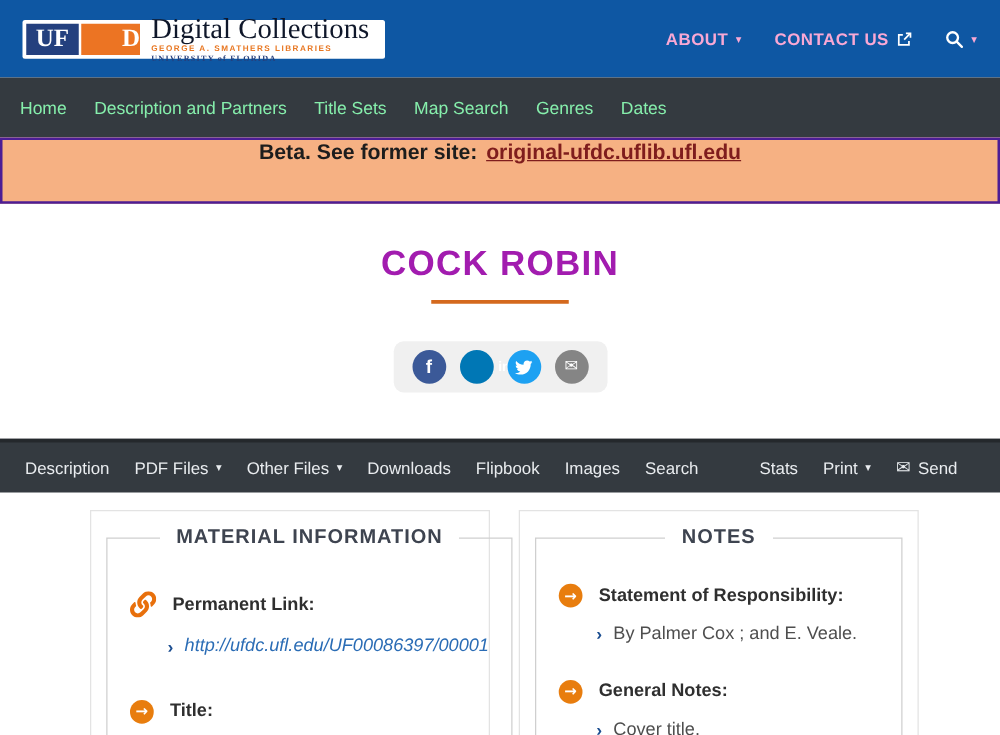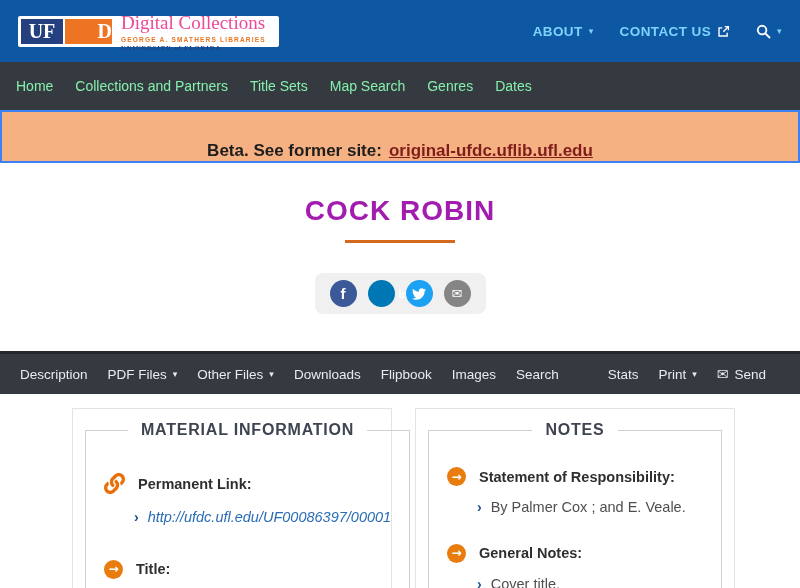--- a/index.html
+++ b/index.html
@@ -14,37 +14,37 @@
   .topbar { height:62px; background:#0E57A3; display:flex; align-items:center;
             justify-content:space-between; padding:0 18px; }
   .logo { background:#fff; border-radius:2px; padding:3px; display:flex; align-items:stretch;
           height:31px; cursor:pointer; }
   .logo-sq { width:42px; display:flex; align-items:center; justify-content:center;
              font-family:"Liberation Serif","DejaVu Serif",serif; font-weight:bold;
              font-size:20px; color:#fff; }
   .logo-uf { background:#24407E; }
   .logo-dc { background:#EC7423; margin-left:2px;padding-left:47px; }
   .logo-text { padding:1px 10px 0 9px; display:flex; flex-direction:column; justify-content:center; }
-  .logo-title { font-family:"Liberation Serif","DejaVu Serif",serif; font-size:19px;
-                color:#ec4899; line-height:20px; }
+  .logo-title { font-family:"Liberation Serif","DejaVu Serif",serif; font-size:23px;
+                color:#0f172a; line-height:20px; }
   .logo-sub1 { font-size:6.5px; font-weight:bold; color:#E87722; letter-spacing:1.2px; margin-top:3px; }
   .logo-sub2 { font-size:6.5px; font-weight:bold; color:#24407E; letter-spacing:1px; margin-top:1px;
                font-family:"Liberation Serif","DejaVu Serif",serif; }
   .topmenu { display:flex; align-items:center; gap:26px; }
-  .topmenu a { color:#7dd3fc; font-size:13.5px; font-weight:bold; letter-spacing:0.4px;
+  .topmenu a { color:#f9a8d4; font-size:13.5px; font-weight:bold; letter-spacing:0.4px;
                display:flex; align-items:center; gap:6px; }
   .caret { font-size:9px; line-height:1; }
 
   
   .mainnav { height:48px; background:#343A40; display:flex; align-items:center; padding:0 5px; }
   .nav-item { color:#86efac; font-size:14px; padding:0 11px; white-space:nowrap; }
 
   
-  .beta { height:53px; background:#F6B183; border:2px solid #3b82f6; display:flex;
-          align-items:flex-end; justify-content:center; gap:7px; font-size:17px;
+  .beta { height:53px; background:#F6B183; border:2px solid #4c1d95; display:flex;
+          align-items:flex-start; justify-content:center; gap:7px; font-size:17px;
           font-weight:bold; color:#1D1D1D; }
   .beta a { color:#7f1d1d; font-weight:bold;text-decoration:underline; }
 
   
   .item-title { margin:32px 0 0; text-align:center; font-size:28px; font-weight:bold;
                 color:#a21caf; letter-spacing:1px; }
   .title-rule { width:110px; height:3px; background:#D4691E; margin:13px auto 0; }
 
   
   .social { margin:30px auto 0; width:max-content; background:#F0F0F0; border-radius:8px;
@@ -114,21 +114,21 @@
         <circle cx="6.5" cy="6.5" r="4.6" fill="none" stroke="#fff" stroke-width="2"></circle>
         <line x1="10.2" y1="10.2" x2="14.4" y2="14.4" stroke="#fff" stroke-width="2" stroke-linecap="round"></line>
       </svg>
       <span class="caret">▾</span>
     </a>
   </nav>
 </header>
 
 <nav class="mainnav" id="nav-items">
     <a class="nav-item">Home</a>
-    <a class="nav-item">Collections and Partners</a>
+    <a class="nav-item">Description and Partners</a>
     <a class="nav-item">Title Sets</a>
     <a class="nav-item">Map Search</a>
     <a class="nav-item">Genres</a>
     <a class="nav-item">Dates</a>
   </nav>
 
 <div class="beta">
   <span>Beta. See former site:</span>
   <a>original-ufdc.uflib.ufl.edu</a>
 </div>

